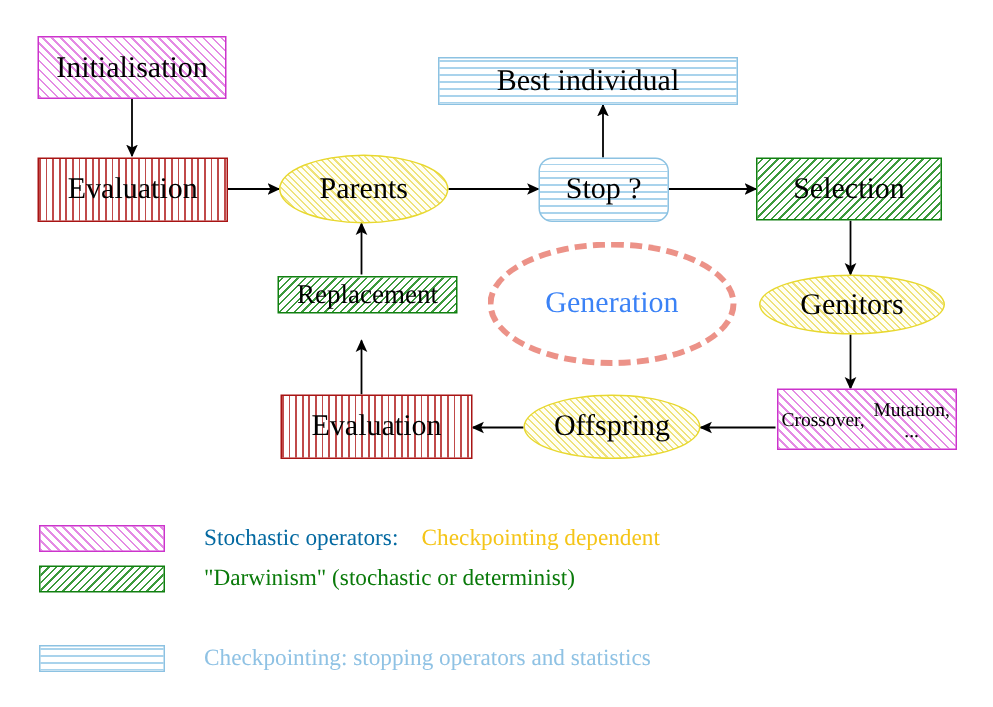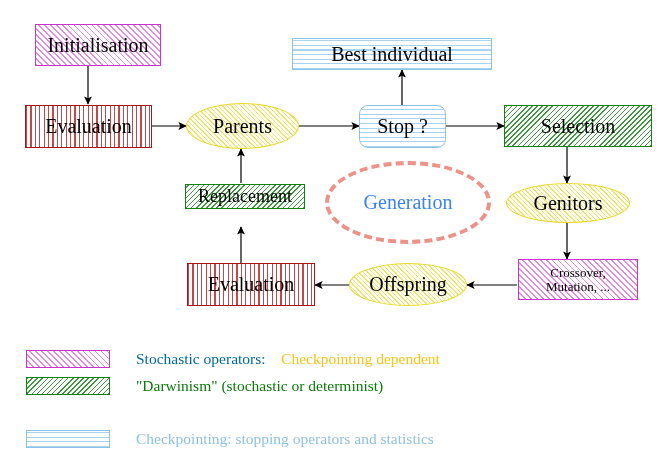--- a/index.html
+++ b/index.html
@@ -105,49 +105,49 @@
       <line x1="517" y1="285" x2="467" y2="285"></line>
 
       <line x1="349" y1="285" x2="315" y2="285"></line>
 
       <line x1="241" y1="263" x2="241" y2="227"></line>
 
       <line x1="241" y1="183" x2="241" y2="149"></line>
     </g>
   </svg>
 
-  <div class="node bx fill-magenta t-big" style="left:35px;top:24px;width:126px;height:42px;">
+  <div class="node bx fill-magenta t-big" style="left:25px;top:24px;width:126px;height:42px;">
     <span>Initialisation</span>
   </div>
 
   <div class="node bx fill-red t-big" style="left:25px;top:105px;width:127px;height:43px;">
     <span>Evaluation</span>
   </div>
 
   <div class="node fill-yellow t-big" style="left:186px;top:103px;width:113px;height:46px;">
     <span>Parents</span>
   </div>
 
   <div class="node bx rounded fill-blue t-big" style="left:359px;top:105px;width:87px;height:43px;">
     <span>Stop ?</span>
   </div>
 
   <div class="node bx fill-blue t-big" style="left:292px;top:38px;width:200px;height:32px;">
     <span>Best individual</span>
   </div>
 
-  <div class="node bx fill-green t-big" style="left:504px;top:105px;width:148px;height:42px;">
+  <div class="node bx fill-green t-big" style="left:504px;top:105px;width:124px;height:42px;">
     <span>Selection</span>
   </div>
 
   <div class="node fill-yellow t-big" style="left:506px;top:183px;width:124px;height:40px;">
     <span>Genitors</span>
   </div>
 
-  <div class="node bx fill-magenta t-small" style="left:518px;top:259px;width:120px;height:41px;flex-direction:column;justify-content:center;">
+  <div class="node bx fill-magenta t-small" style="left:518px;top:259px;width:120px;height:41px;flex-direction:row;justify-content:center;">
     <span>Crossover,</span>
     <span>Mutation, ...</span>
   </div>
 
   <div class="node fill-yellow t-big" style="left:349px;top:263px;width:118px;height:43px;">
     <span>Offspring</span>
   </div>
 
   <div class="node bx fill-red t-big" style="left:187px;top:263px;width:128px;height:43px;">
     <span>Evaluation</span>

